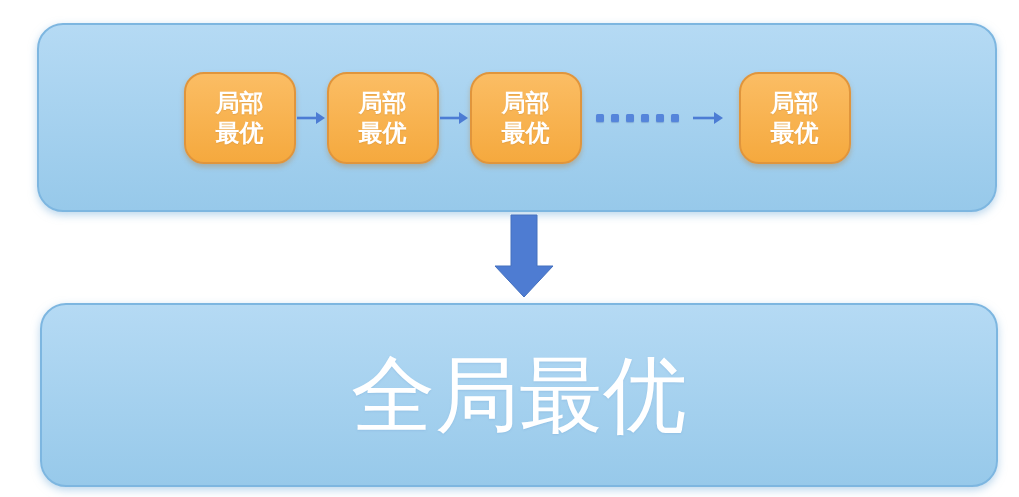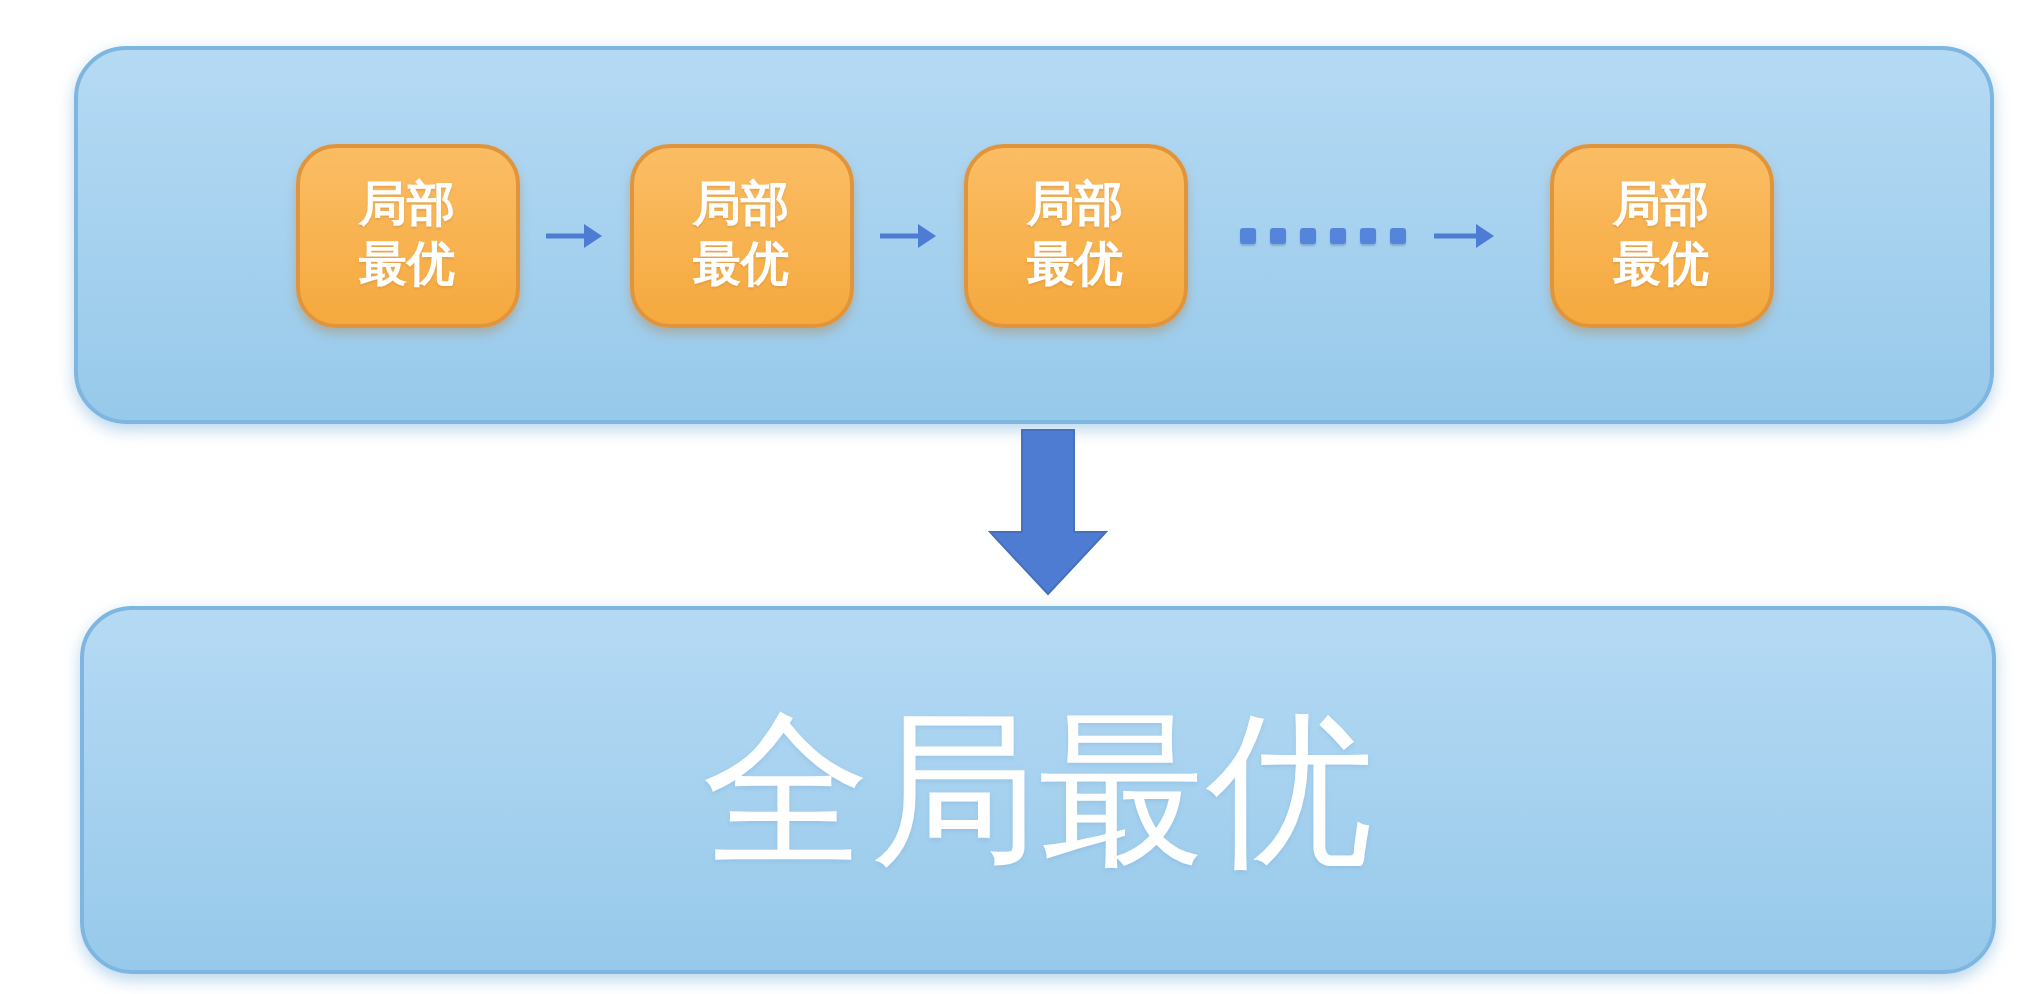--- a/index.html
+++ b/index.html
@@ -40,21 +40,20 @@
     height: 184px;
     display: flex;
     align-items: center;
     justify-content: center;
     text-align: right;
   }
   
   .node-row {
     display: flex;
     align-items: center;
-    gap: 12px;
   }
   .node {
     width: 112px;
     height: 92px;
     border-radius: 20px;
     background: linear-gradient(to bottom, var(--node_fill_top), var(--node_fill_bottom));
     border: 2px solid var(--node_border);
     box-sizing: border-box;
     box-shadow: 0 3px 5px rgba(180, 120, 45, 0.35);
     display: flex;

